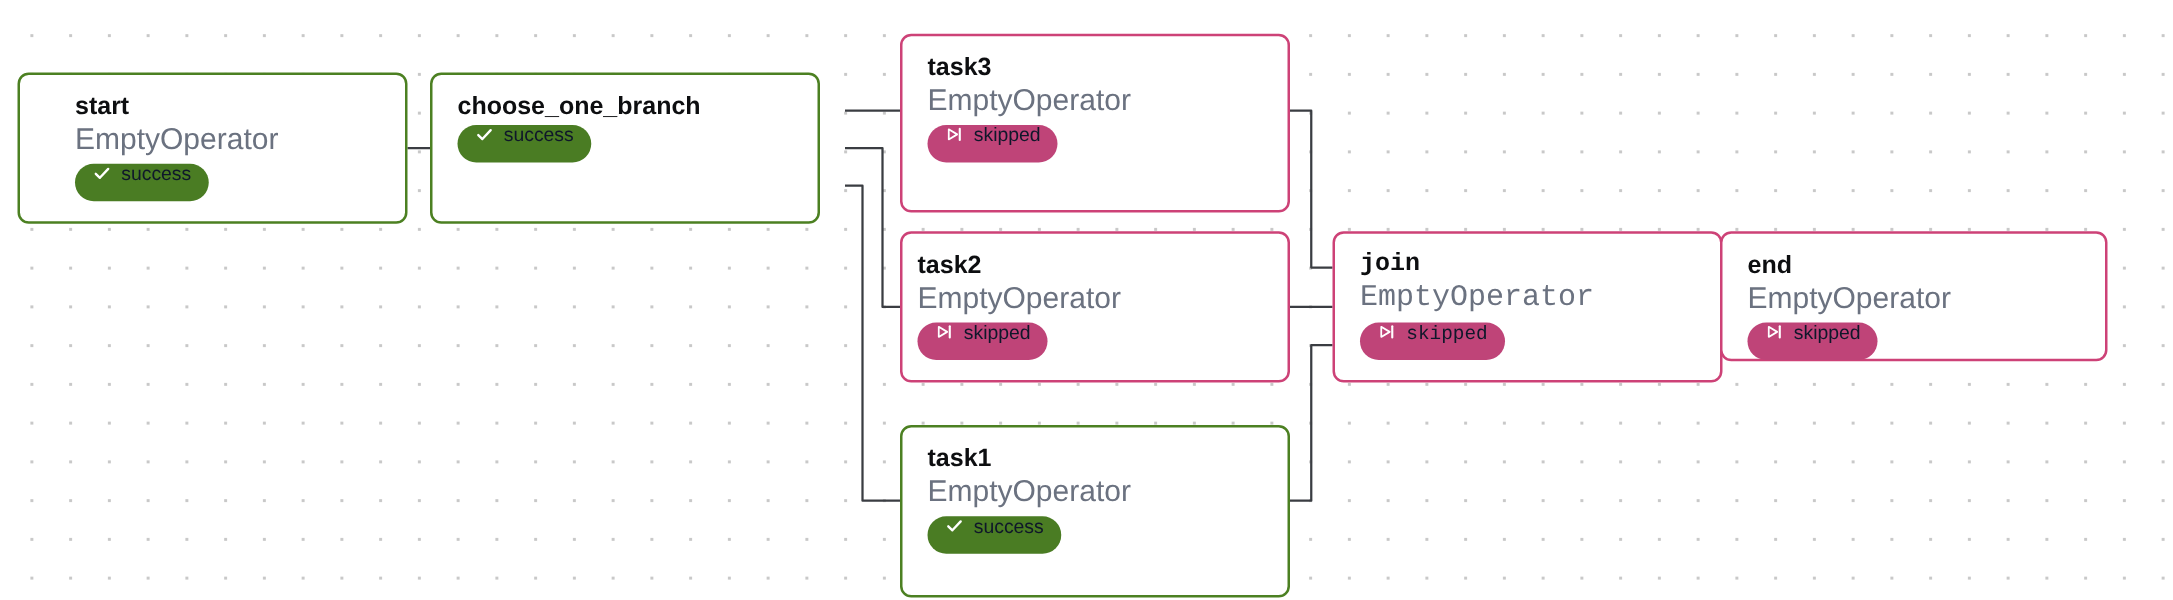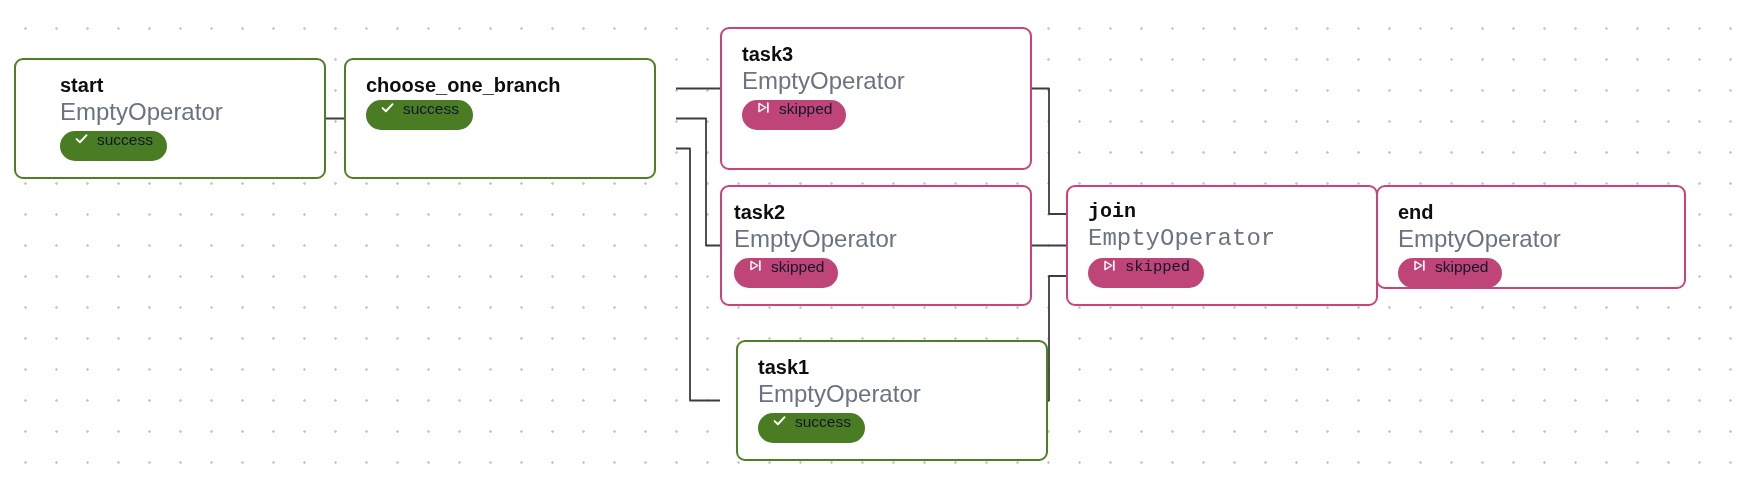--- a/index.html
+++ b/index.html
@@ -138,21 +138,21 @@
     <div class="node-operator">EmptyOperator</div>
     <div class="badge" style="background: rgb(191, 68, 120);">
       <svg class="badge-icon skip" viewBox="0 0 16 16">
           <path d="M3.2 3.7 L10.4 8 L3.2 12.3 Z"></path>
           <line x1="12.6" y1="3.2" x2="12.6" y2="12.8"></line>
         </svg>
       <span class="badge-label">skipped</span>
     </div>
   </div>
 
-  <div class="node" style="left: 736px; top: 340px; width: 312px; height: 121px; border-color: rgb(76, 128, 34);">
+  <div class="node" style="left: 720px; top: 340px; width: 312px; height: 138px; border-color: rgb(76, 128, 34);">
     <div class="node-title">task1</div>
     <div class="node-operator">EmptyOperator</div>
     <div class="badge" style="background: rgb(74, 124, 35);">
       <svg class="badge-icon check" viewBox="0 0 16 16">
           <path d="M2.8 8.6 L6.3 12 L13.4 4.4"></path>
         </svg>
       <span class="badge-label">success</span>
     </div>
   </div>
 

